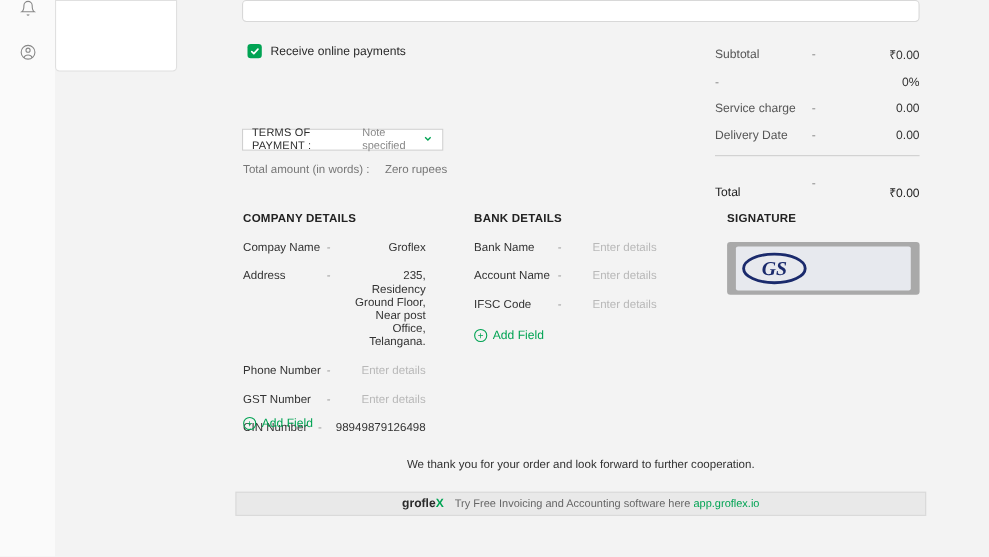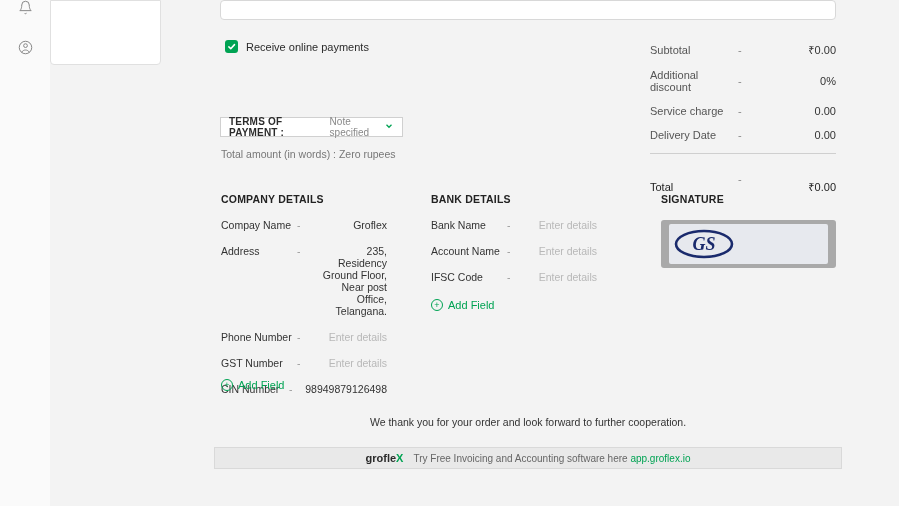--- a/index.html
+++ b/index.html
@@ -19,26 +19,26 @@
 
   .totals { position:absolute; left:650px; top:42px; width:186px; font-size:11px; color:#333;}
   .totals-row { display:flex; align-items:center; margin-bottom:12px; }
   .totals-row .lbl { width:88px; color:#555;}
   .totals-row .dash { width:34px; text-align:left; color:#888;}
   .totals-row .val { flex:1; text-align:right; color:#333;}
   .totals-line { border-top:1px solid #cfcfcf; margin:4px 0 10px;}
   .totals-row.total .lbl, .totals-row.total .val { font-weight:400; color:#222;margin-top:15px;}
 
   .terms-select { position:absolute; left:220px; top:117px; width:183px; height:20px; border:1px solid #d0d0d0; background:#fff; display:flex; align-items:center; padding:0 8px; font-size:10px;}
-  .terms-select .lbl { color:#2b2b2b; font-weight:700; letter-spacing:.2px;}
+  .terms-select .lbl { color:#2b2b2b; font-weight:400; letter-spacing:.2px;}
   .terms-select .val { color:#888; margin-left:5px;}
   .terms-select .chev { margin-left:auto; color:#00a353; }
 
   .amount-words { position:absolute; left:221px; top:148px; font-size:10.5px; color:#777; }
-  .amount-words .val { margin-left:0; }
+  .amount-words .val { margin-left:11px; }
 
   .section-title { font-size:10.5px; font-weight:700; letter-spacing:.2px; color:#222; }
   .company-block { position:absolute; left:221px; top:193px; width:166px; }
   .bank-block { position:absolute; left:431px; top:193px; width:166px; }
   .sign-block { position:absolute; left:661px; top:193px; width:175px; }
 
   .kv { display:flex; margin-top:14px; font-size:10.5px; }
   .kv .k { width:76px; color:#333; }
   .kv .d { width:18px; color:#999; }
   .kv .v { flex:1; text-align:right; color:#333; }
@@ -94,21 +94,20 @@
   <span class="receive-label">Receive online payments</span>
 </div>
 
 <div class="totals">
   <div class="totals-row">
     <span class="lbl">Subtotal</span>
     <span class="dash">-</span>
     <span class="val">₹0.00</span>
   </div>
   <div class="totals-row">
-    <span class="lbl">Additional discount</span>
     <span class="dash">-</span>
     <span class="val">0%</span>
   </div>
   <div class="totals-row">
     <span class="lbl">Service charge</span>
     <span class="dash">-</span>
     <span class="val">0.00</span>
   </div>
   <div class="totals-row">
     <span class="lbl">Delivery Date</span>

